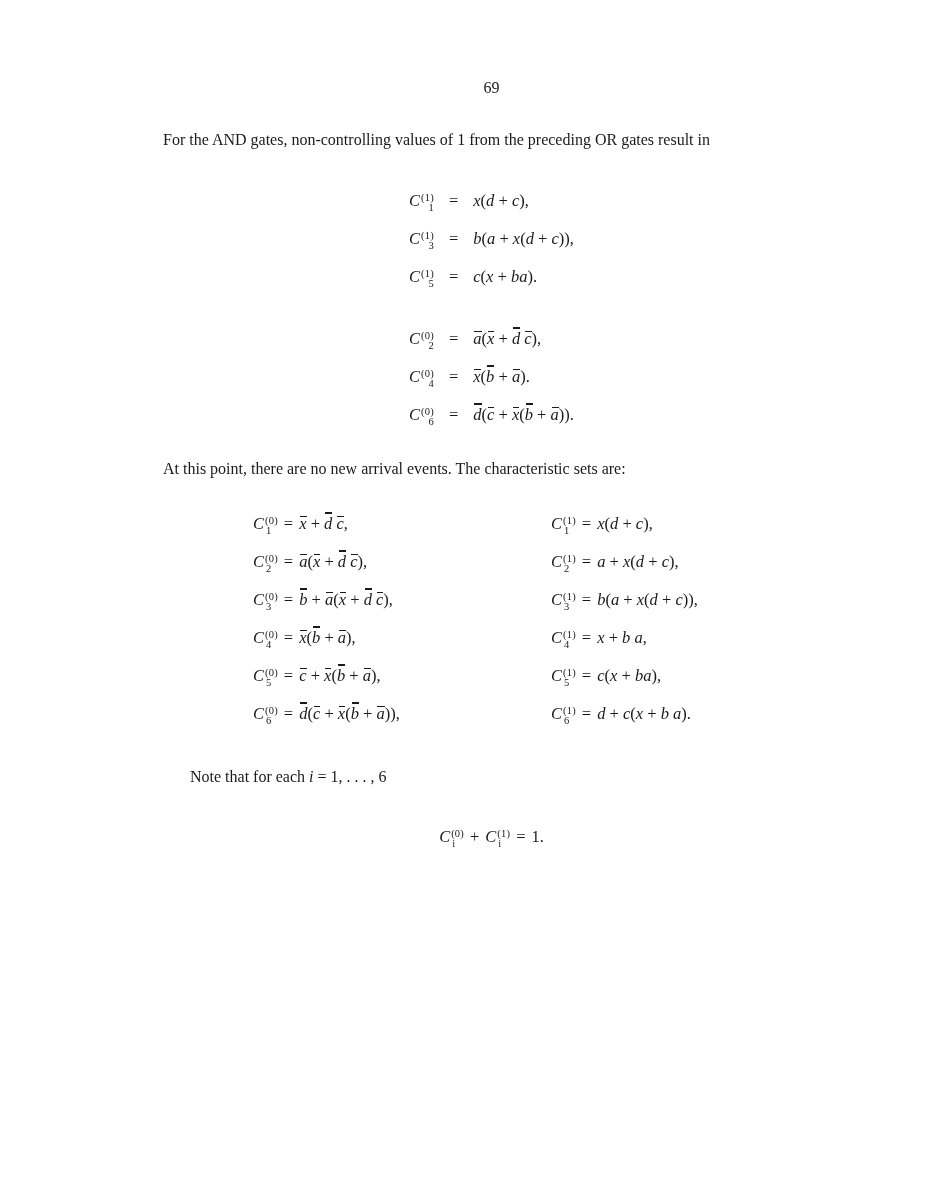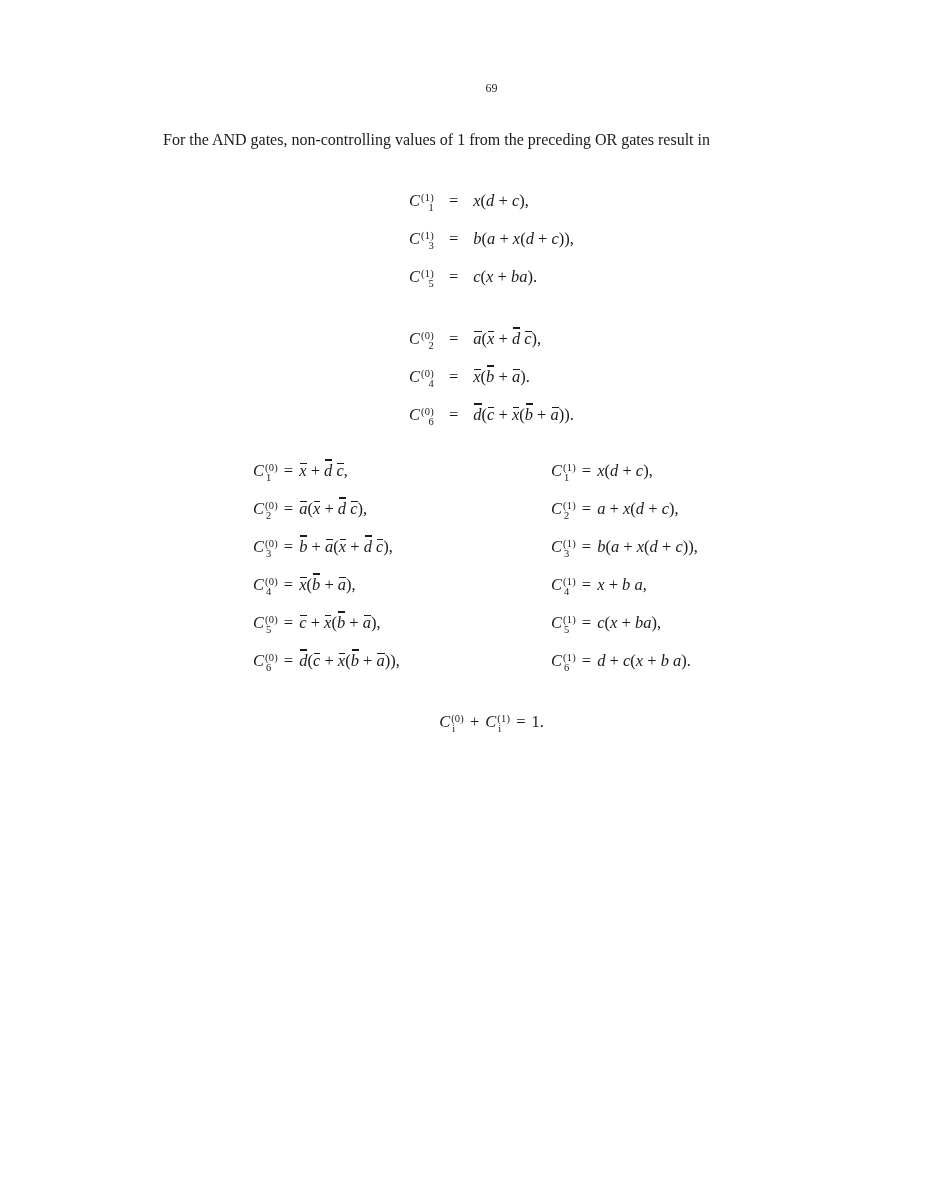--- a/index.html
+++ b/index.html
@@ -7,21 +7,21 @@
     position:relative;
     width:926px; height:1198px;
     box-sizing:border-box;
     padding:78px 106px 0 163px;
     background:#ffffff;
     color:#1a1a1a;
     font-family:"Liberation Serif","DejaVu Serif",serif;
     font-size:16px;
     overflow:hidden;
   }
-  .pagenum { text-align:center; font-size:12px; line-height:20px; }
+  .pagenum { text-align:center; font-size:16px; line-height:20px; }
   .heading { font-size:18px; font-weight:bold; margin:15px 0 0 0; line-height:22px; }
   .para { margin:31px 10px 0 0; line-height:22px; }
   .oneline { white-space:nowrap; }
   
   .eqblock {
     display:grid;
     grid-template-columns:max-content max-content max-content;
     column-gap:15px; row-gap:13px;
     width:max-content;
     margin:37px auto 0 auto;
@@ -83,37 +83,39 @@
       <div class="eqcell rel">=</div>
       <div class="eqcell rhs"><span class="mi ov">a</span>(<span class="mi ov">x</span> + <span class="mi ov tall">d</span> <span class="mi ov">c</span>),</div>
       <div class="eqcell lhs"><span class="cvar"><span class="mC">C</span><span class="ss"><span class="sp">(0)</span><span class="sb">4</span></span></span></div>
       <div class="eqcell rel">=</div>
       <div class="eqcell rhs"><span class="mi ov">x</span>(<span class="mi ov tall">b</span> + <span class="mi ov">a</span>).</div>
       <div class="eqcell lhs"><span class="cvar"><span class="mC">C</span><span class="ss"><span class="sp">(0)</span><span class="sb">6</span></span></span></div>
       <div class="eqcell rel">=</div>
       <div class="eqcell rhs"><span class="mi ov tall">d</span>(<span class="mi ov">c</span> + <span class="mi ov">x</span>(<span class="mi ov tall">b</span> + <span class="mi ov">a</span>)).</div>
     </div>
 
+  <p class="para oneline">At this point, there are no new arrival events. The characteristic sets are:</p>
 
   <div class="charsets">
     <div class="cscol" id="cs-left">
         <div class="csrow"><span class="cvar"><span class="mC">C</span><span class="ss"><span class="sp">(0)</span><span class="sb">1</span></span></span><span class="eqrel">=</span><span><span class="mi ov">x</span> + <span class="mi ov tall">d</span> <span class="mi ov">c</span>,</span></div>
         <div class="csrow"><span class="cvar"><span class="mC">C</span><span class="ss"><span class="sp">(0)</span><span class="sb">2</span></span></span><span class="eqrel">=</span><span><span class="mi ov">a</span>(<span class="mi ov">x</span> + <span class="mi ov tall">d</span> <span class="mi ov">c</span>),</span></div>
         <div class="csrow"><span class="cvar"><span class="mC">C</span><span class="ss"><span class="sp">(0)</span><span class="sb">3</span></span></span><span class="eqrel">=</span><span><span class="mi ov tall">b</span> + <span class="mi ov">a</span>(<span class="mi ov">x</span> + <span class="mi ov tall">d</span> <span class="mi ov">c</span>),</span></div>
         <div class="csrow"><span class="cvar"><span class="mC">C</span><span class="ss"><span class="sp">(0)</span><span class="sb">4</span></span></span><span class="eqrel">=</span><span><span class="mi ov">x</span>(<span class="mi ov tall">b</span> + <span class="mi ov">a</span>),</span></div>
         <div class="csrow"><span class="cvar"><span class="mC">C</span><span class="ss"><span class="sp">(0)</span><span class="sb">5</span></span></span><span class="eqrel">=</span><span><span class="mi ov">c</span> + <span class="mi ov">x</span>(<span class="mi ov tall">b</span> + <span class="mi ov">a</span>),</span></div>
         <div class="csrow"><span class="cvar"><span class="mC">C</span><span class="ss"><span class="sp">(0)</span><span class="sb">6</span></span></span><span class="eqrel">=</span><span><span class="mi ov tall">d</span>(<span class="mi ov">c</span> + <span class="mi ov">x</span>(<span class="mi ov tall">b</span> + <span class="mi ov">a</span>)),</span></div>
       </div>
     <div class="cscol" id="cs-right">
         <div class="csrow"><span class="cvar"><span class="mC">C</span><span class="ss"><span class="sp">(1)</span><span class="sb">1</span></span></span><span class="eqrel">=</span><span><span class="mi">x</span>(<span class="mi">d</span> + <span class="mi">c</span>),</span></div>
         <div class="csrow"><span class="cvar"><span class="mC">C</span><span class="ss"><span class="sp">(1)</span><span class="sb">2</span></span></span><span class="eqrel">=</span><span><span class="mi">a</span> + <span class="mi">x</span>(<span class="mi">d</span> + <span class="mi">c</span>),</span></div>
         <div class="csrow"><span class="cvar"><span class="mC">C</span><span class="ss"><span class="sp">(1)</span><span class="sb">3</span></span></span><span class="eqrel">=</span><span><span class="mi">b</span>(<span class="mi">a</span> + <span class="mi">x</span>(<span class="mi">d</span> + <span class="mi">c</span>)),</span></div>
         <div class="csrow"><span class="cvar"><span class="mC">C</span><span class="ss"><span class="sp">(1)</span><span class="sb">4</span></span></span><span class="eqrel">=</span><span><span class="mi">x</span> + <span class="mi">b</span> <span class="mi">a</span>,</span></div>
         <div class="csrow"><span class="cvar"><span class="mC">C</span><span class="ss"><span class="sp">(1)</span><span class="sb">5</span></span></span><span class="eqrel">=</span><span><span class="mi">c</span>(<span class="mi">x</span> + <span class="mi">b</span><span class="mi">a</span>),</span></div>
         <div class="csrow"><span class="cvar"><span class="mC">C</span><span class="ss"><span class="sp">(1)</span><span class="sb">6</span></span></span><span class="eqrel">=</span><span><span class="mi">d</span> + <span class="mi">c</span>(<span class="mi">x</span> + <span class="mi">b</span> <span class="mi">a</span>).</span></div>
       </div>
   </div>
 
+  <p class="para note oneline"><span class="note-indent"></span><span>Note that for each </span><span id="note-math"><span class="mi">i</span> = 1, . . . , 6</span></p>
 
   <div class="identity" id="eq-identity"><span class="cvar"><span class="mC">C</span><span class="ss"><span class="sp">(0)</span><span class="sb mi">i</span></span></span><span class="eqrel">+</span><span class="cvar"><span class="mC">C</span><span class="ss"><span class="sp">(1)</span><span class="sb mi">i</span></span></span><span class="eqrel">=</span><span>1.</span></div>
 
 
 </div>
 
 </body></html>

